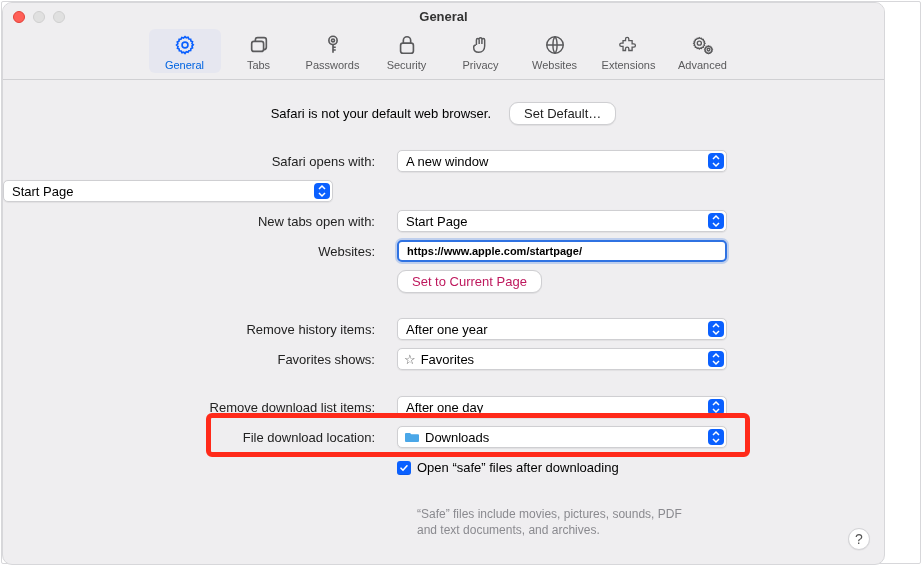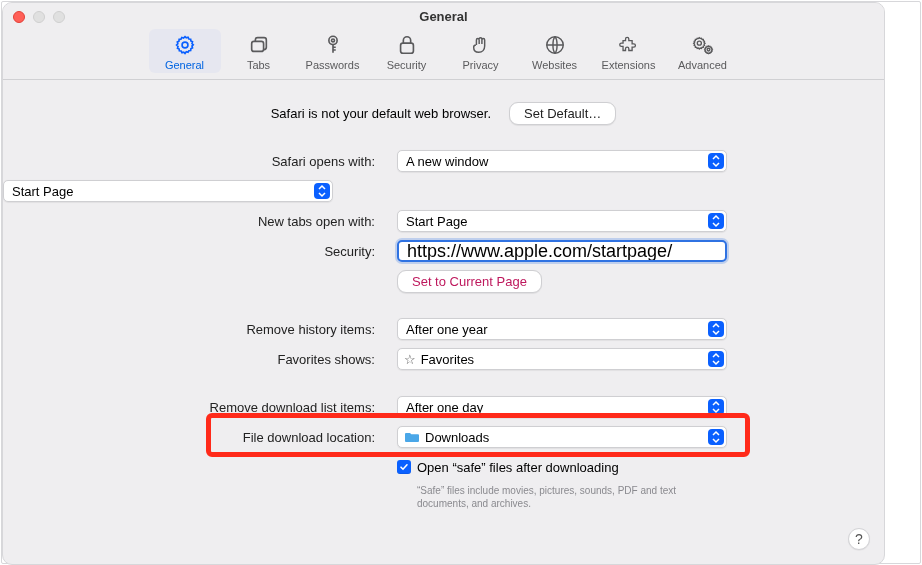--- a/index.html
+++ b/index.html
@@ -57,21 +57,21 @@
   }
   .row {
     display:flex; align-items:center; height:30px;
     width:100%;
   }
   .spacer { height:18px; }
   .lbl {
     width:394px; text-align:right; padding-right:22px;
     font-size:13px; color:#222;
   }
-  .ctrl { width:340px; display:flex; align-items:center; gap:8px; }
+  .ctrl { width:340px; display:flex; align-items:flex-end; gap:8px; }
   .btn {
     background:#fff; border:1px solid #cfcfd2; border-radius:9px;
     padding:3px 14px; font-size:13px; color:#222;
     box-shadow:0 0.5px 1px rgba(0,0,0,0.07);
   }
   .btn.disabled { color:#be185d; }
   .popup {
     display:flex; align-items:center; width:330px; height:22px;
     background:#fff; border:1px solid #cfcfd2; border-radius:5px;
     padding:0 2px 0 8px; font-size:13px;
@@ -81,29 +81,29 @@
   .popup .arrows {
     position:absolute; right:2px; top:2px;
     width:16px; height:16px; border-radius:4px;
     background:#0a60ff; display:flex; flex-direction:column;
     align-items:center; justify-content:center;
   }
   .arrows svg { position:absolute; }
   .textfield {
     width:330px; height:22px; background:#fff;
     border:1px solid #cfcfd2; border-radius:5px; padding:0 8px;
-    font-size:18px; outline:none;
+    font-size:11px; outline:none;font-weight:bold;
   }
   .textfield.focused { border:2px solid #2f72e2; box-shadow:0 0 0 2px rgba(47,114,226,0.25); }
   .checkbox {
     width:14px; height:14px; border-radius:3px; background:#0a60ff;
     display:flex; align-items:center; justify-content:center;
     box-shadow:inset 0 -0.5px 0 rgba(0,0,0,0.15);
   }
-  .small { font-size:10px; color:#8a8a8f; line-height:1.3; }
+  .small { font-size:12px; color:#8a8a8f; line-height:1.3;margin-top:23px; }
   .highlight-box {
     position:absolute; border:5px solid #ff2a1a; border-radius:6px;
     left:203px; top:410px; width:544px; height:44px; pointer-events:none;
   }
   .star { margin:0 5px 0 -2px; color:#555; }
   .folder-ico { width:16px; height:12px; margin:0 5px 0 -2px; position:relative; }
   .help {
     position:absolute; right:14px; bottom:14px;
     width:22px; height:22px; border-radius:50%;
     background:#fff; border:1px solid #d3d3d6; color:#555;
@@ -255,21 +255,21 @@
           <span class="arrows">
             <svg width="10" height="14" viewBox="0 0 10 14">
                   <path d="M2 5l3-3 3 3M2 9l3 3 3-3" stroke="#fff" stroke-width="1.5" fill="none"></path>
                 </svg>
           </span>
         </div>
       </div>
     </div>
 
     <div class="row">
-      <div class="lbl">Security:</div>
+      <div class="lbl">Websites:</div>
       <div class="ctrl">
         <input class="textfield focused" value="https://www.apple.com/startpage/" style="">
       </div>
     </div>
 
     <div class="row">
       <div class="lbl"></div>
       <div class="ctrl">
         <button class="btn disabled">Set to Current Page</button>
       </div>

